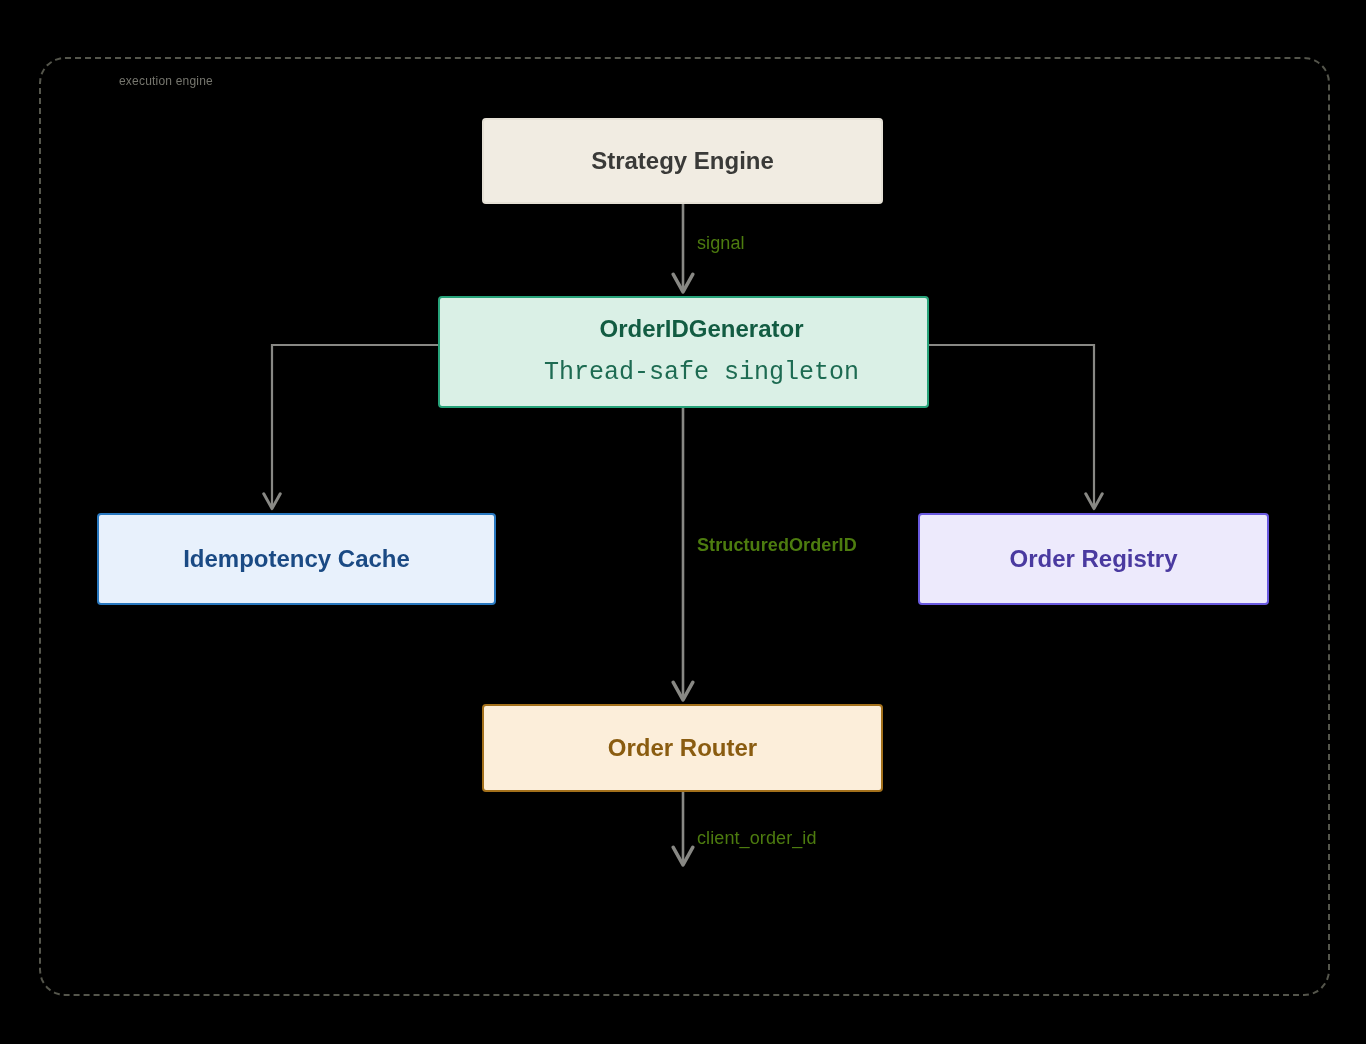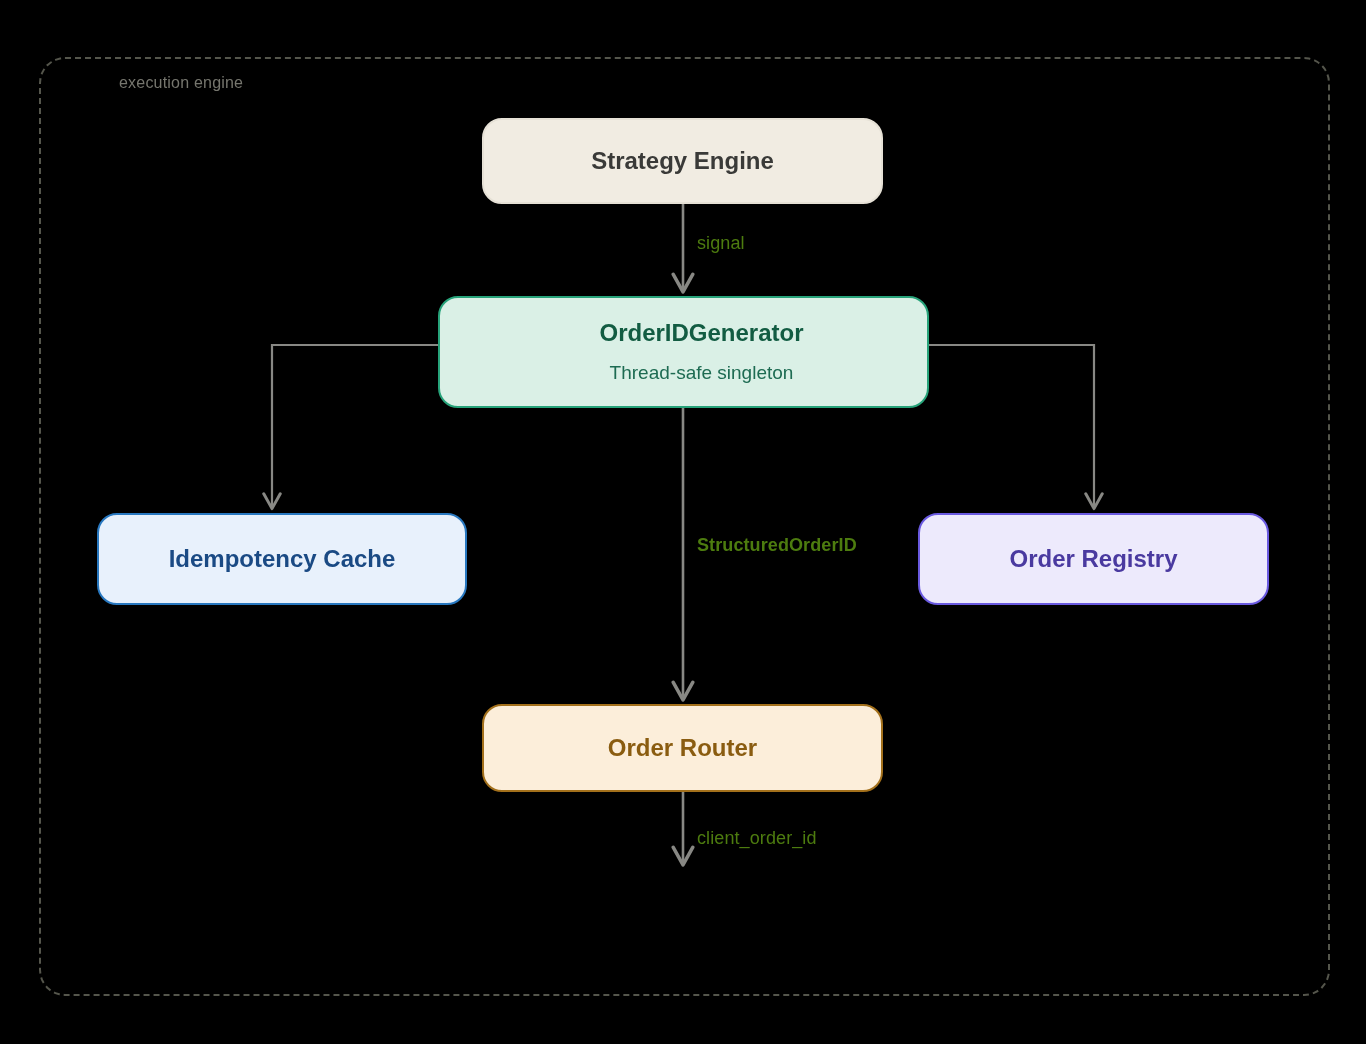--- a/index.html
+++ b/index.html
@@ -24,55 +24,56 @@
     width: 1291px;
     height: 939px;
     border: 2px dashed #55564c;
     border-radius: 26px;
     box-sizing: border-box;
   }
   .subgraph-label {
     position: absolute;
     left: 119px;
     top: 74px;
-    font-size: 16px;
+    font-size: 12px;
     color: #76766e;
     letter-spacing: .2px;
     white-space: nowrap;
   }
 
   
   .node {
     position: absolute;
     box-sizing: border-box;
-    border-radius: 20px;
+    border-radius: 4px;
     display: flex;
     flex-direction: column;
     align-items: center;
     justify-content: center;
     text-align: center;
     border-width: 2px;
     border-style: solid;
   }
   .node .title {
     font-weight: bold;
     font-size: 24px;
     line-height: 1.2;
     white-space: nowrap;
   }
   .node .subtitle {
-    font-size: 19px;
+    font-size: 25px;
     line-height: 1.3;
     white-space: nowrap;
     margin-top: 13px;
+    font-family: Liberation Mono, monospace;
   }
 
   #n-strategy  { left: 482px; top: 118px;  width: 401px; height: 86px; }
   #n-oidgen    { left: 438px; top: 296px;  width: 491px; height: 112px; }
-  #n-idem      { left: 97px;  top: 513px;  width: 370px; height: 92px; }
+  #n-idem      { left: 97px;  top: 513px;  width: 399px; height: 92px; }
   #n-registry  { left: 918px; top: 513px;  width: 351px; height: 92px; }
   #n-router    { left: 482px; top: 704px;  width: 401px; height: 88px; }
   #n-alpaca    { left: 458px; top: 869px;  width: 451px; height: 86px; }
 
   
   #edges {
     position: absolute;
     left: 0; top: 0;
     width: 1366px;
     height: 1044px;

